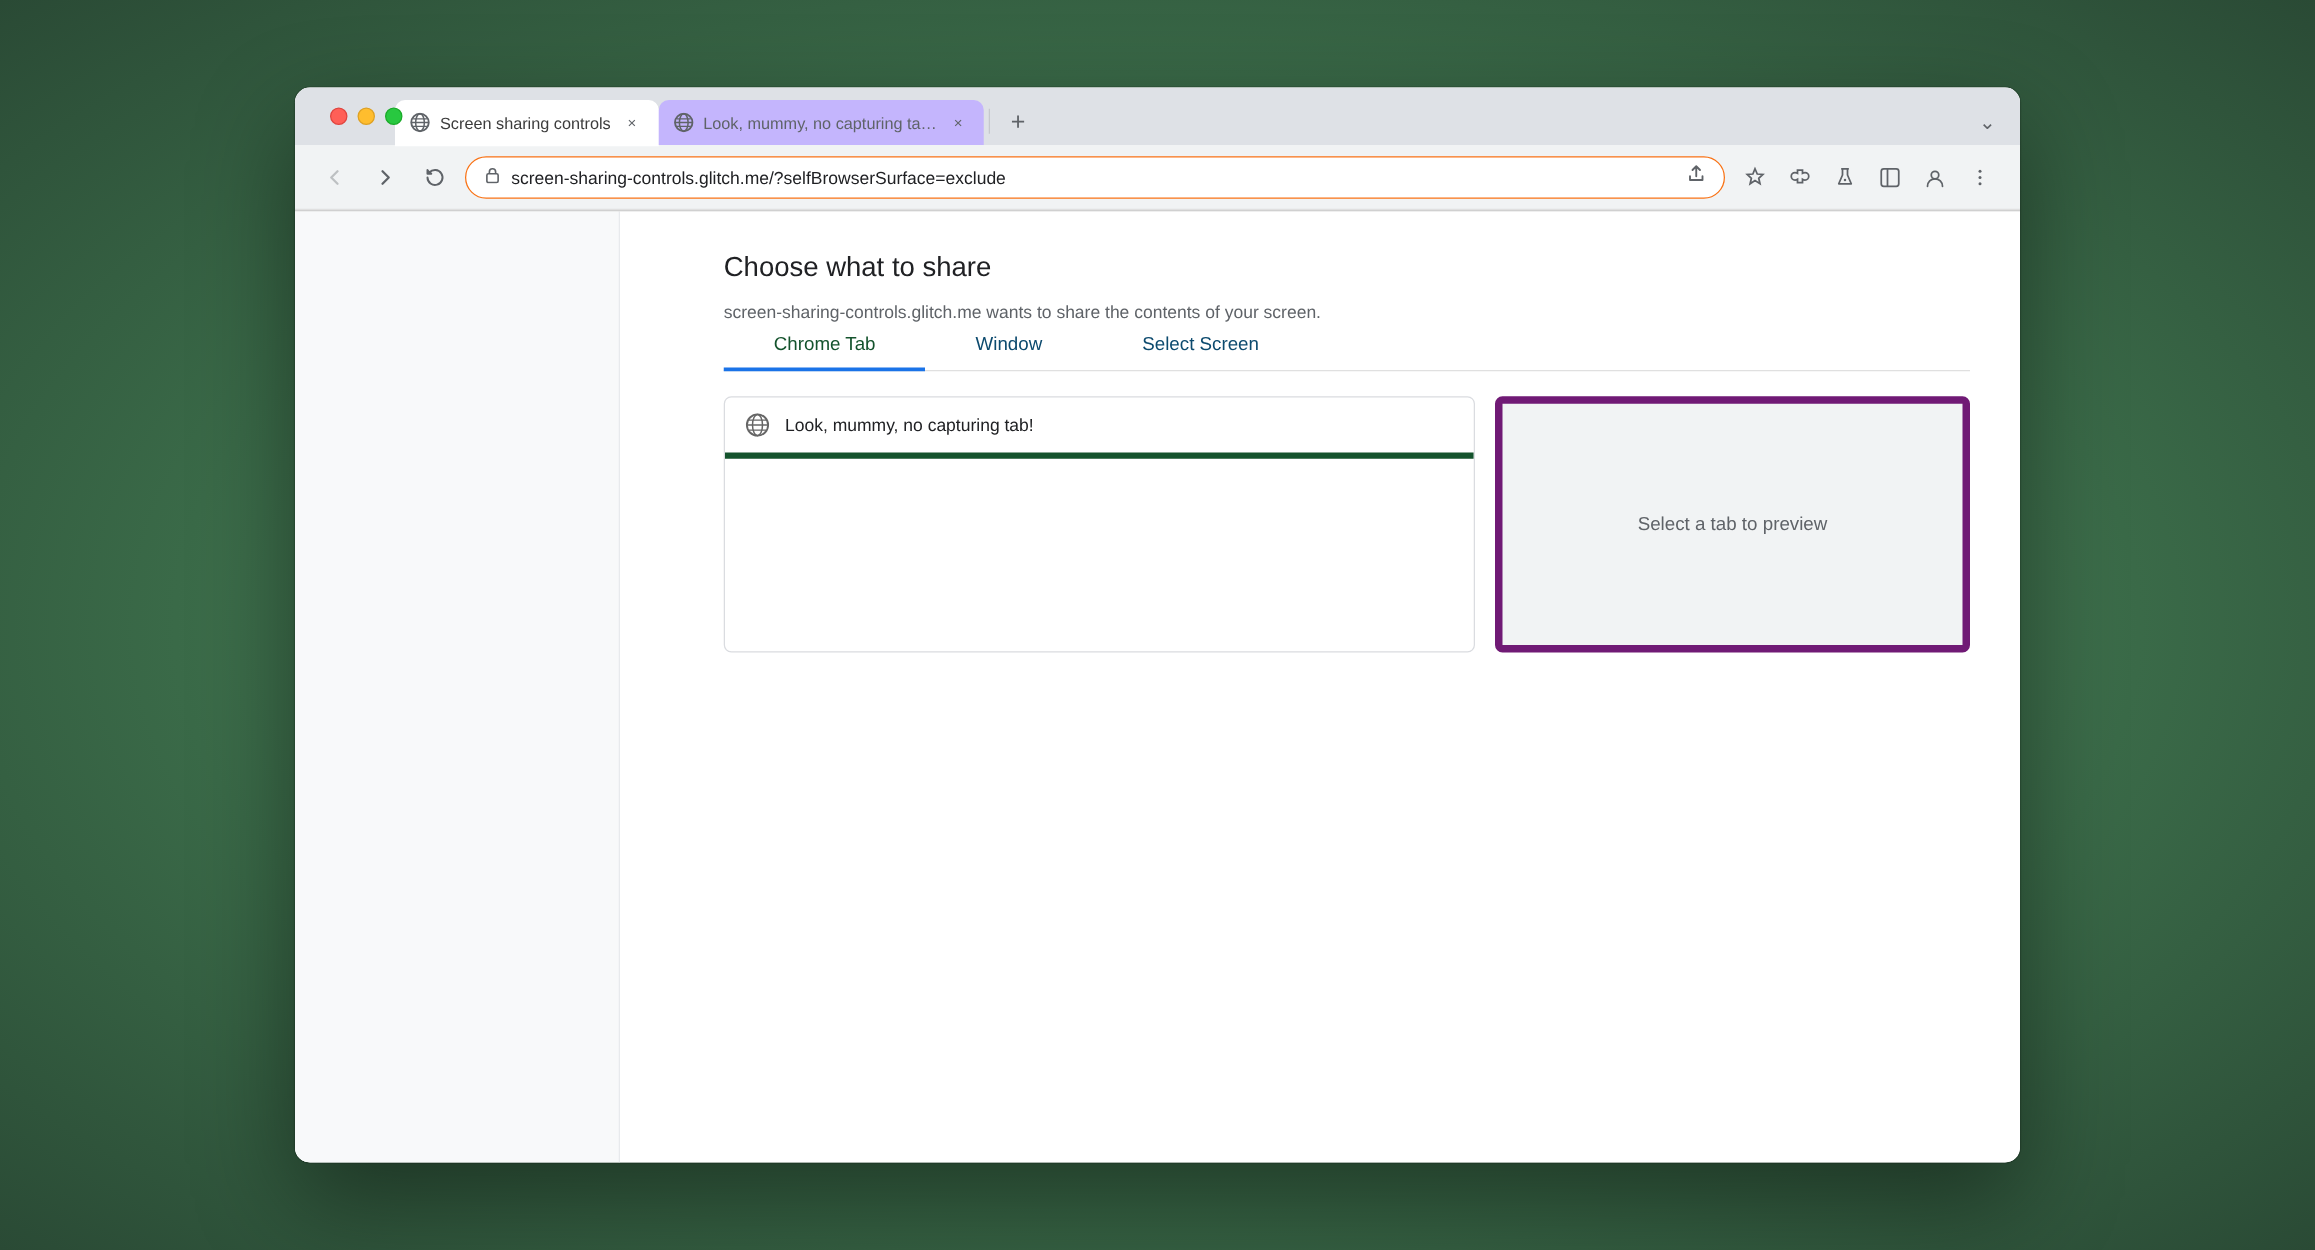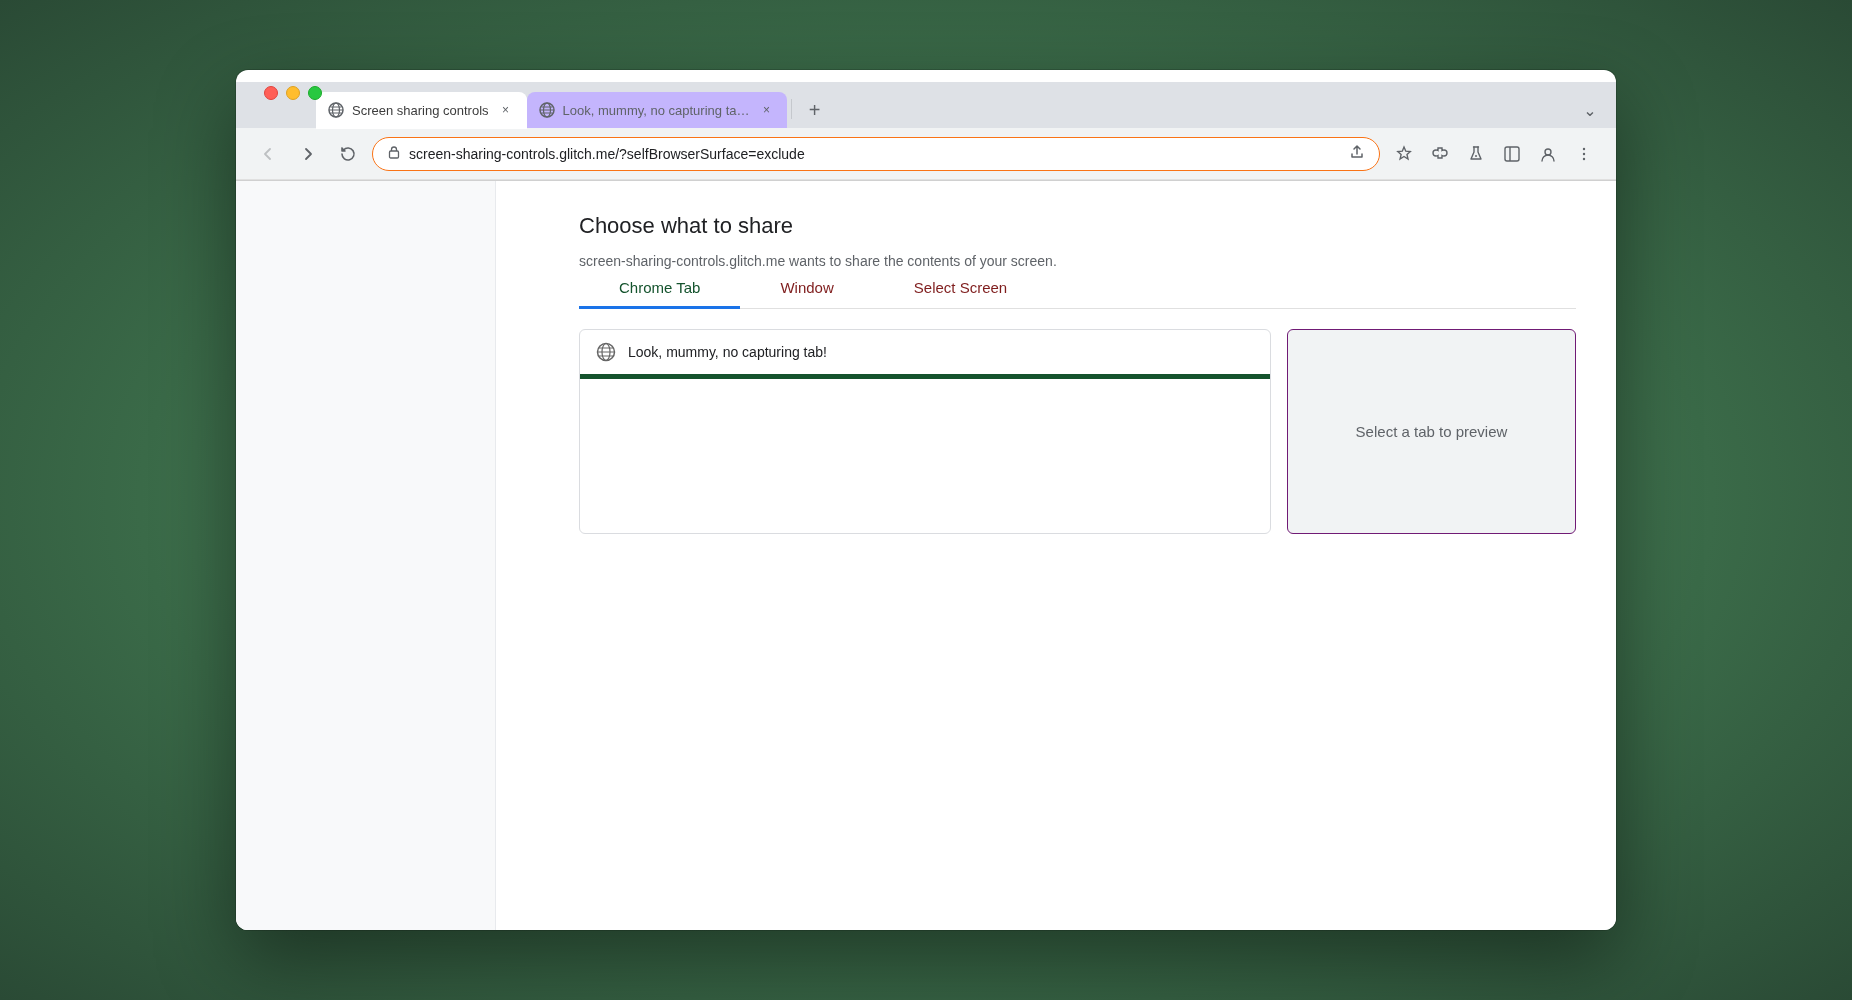--- a/index.html
+++ b/index.html
@@ -25,21 +25,20 @@
       overflow: hidden;
       display: flex;
       flex-direction: column;
     }
 
     
     .chrome-titlebar {
       background: #ececec;
       border-bottom: 1px solid #d0d0d0;
       flex-shrink: 0;
-      margin-top: 12px;
     }
 
     .tab-bar {
       display: flex;
       align-items: flex-end;
       padding: 8px 0 0 80px;
       height: 46px;
       background: #dee1e6;
     }
 
@@ -236,21 +235,21 @@
     .share-tabs {
       display: flex;
       border-bottom: 1px solid #e0e0e0;
       margin-bottom: 20px;
     }
 
     .share-tab {
       padding: 10px 40px;
       font-size: 15px;
       cursor: pointer;
-      color: #7f1d1d;
+      color: #0c4a6e;
       border-bottom: 3px solid transparent;
       margin-bottom: -1px;
     }
 
     .share-tab.active {
       color: #14532d;
       border-bottom-color: #1a73e8;
       font-weight: 500;
     }
 
@@ -278,22 +277,22 @@
       border-bottom: 5px solid #14532d;
     }
 
     .tab-item-icon {
       width: 20px;
       height: 20px;
       flex-shrink: 0;
     }
 
     .preview-panel {
-      width: 289px;
-      border: 1px solid #701a75;
+      width: 380px;
+      border: 6px solid #701a75;
       border-radius: 6px;
       background: #f1f3f4;
       display: flex;
       align-items: center;
       justify-content: center;
       flex-shrink: 0;
       height: 205px;
     }
 
     .preview-text {

